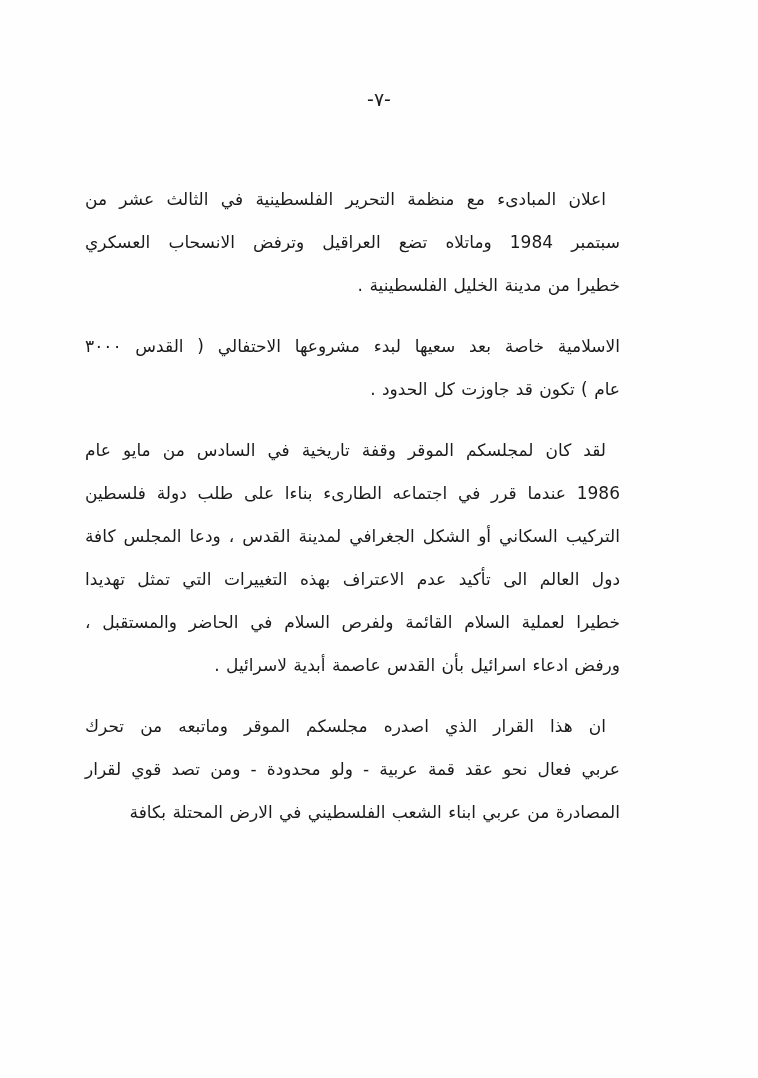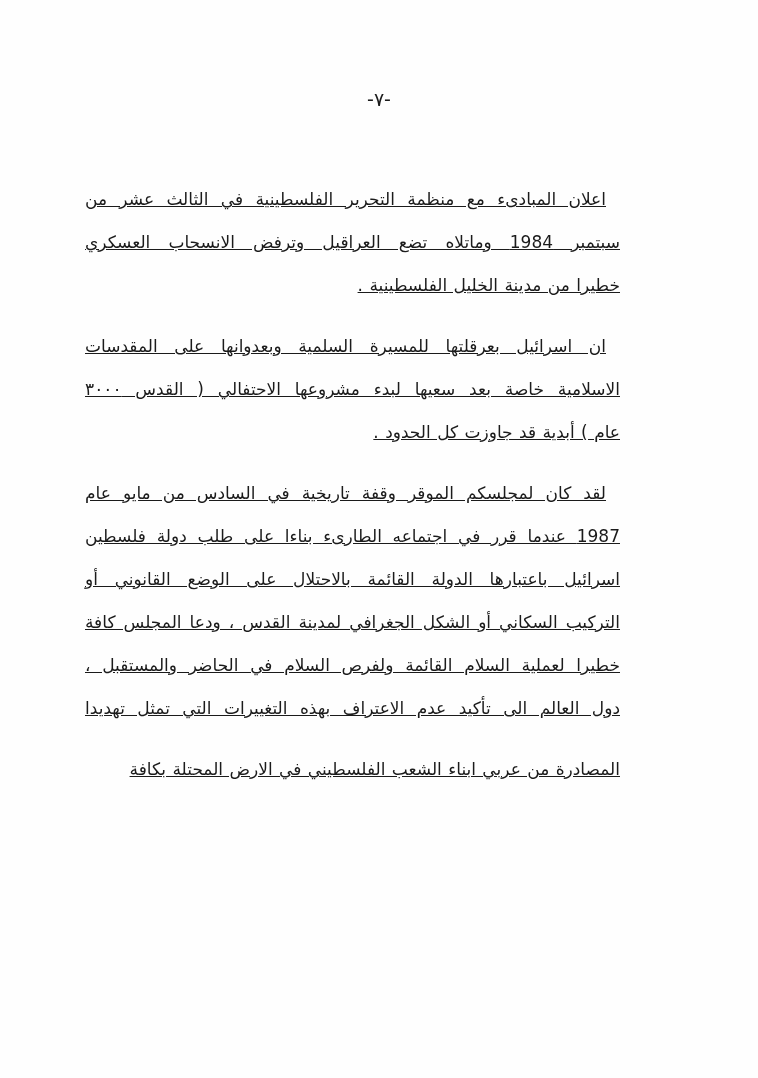--- a/index.html
+++ b/index.html
@@ -28,21 +28,20 @@
     color: #1b1b1b;
   }
   .content {
     position: absolute;
     top: 178px;
     right: 138px;
     width: 535px;
   }
   .paragraph {
     margin: 0 0 18px 0;
-    text-decoration: underline;
   }
   .paragraph:last-child {
     margin-bottom: 0;
   }
   .line {
     height: 43px;
     line-height: 43px;
     font-size: 17px;
     text-align: justify;
     text-align-last: justify;
@@ -65,32 +64,33 @@
 
   <div class="content">
 
     <div class="paragraph">
       <div class="line first">اعلان المبادىء مع منظمة التحرير الفلسطينية في الثالث عشر من</div>
       <div class="line">سبتمبر 1984 وماتلاه تضع العراقيل وترفض الانسحاب العسكري</div>
       <div class="line last">خطيرا من مدينة الخليل الفلسطينية .</div>
     </div>
 
     <div class="paragraph">
-      <div class="line first">ان اسرائيل بعرقلتها للمسيرة السلمية وبعدوانها على المقدسات</div>
       <div class="line">الاسلامية خاصة بعد سعيها لبدء مشروعها الاحتفالي ( القدس ٣٠٠٠</div>
-      <div class="line last">عام ) أبدية قد جاوزت كل الحدود .</div>
+      <div class="line last">عام ) تكون قد جاوزت كل الحدود .</div>
     </div>
 
     <div class="paragraph">
       <div class="line first">لقد كان لمجلسكم الموقر وقفة تاريخية في السادس من مايو عام</div>
-      <div class="line">1987 عندما قرر في اجتماعه الطارىء بناءا على طلب دولة فلسطين</div>
-      <div class="line">اسرائيل باعتبارها الدولة القائمة بالاحتلال على الوضع القانوني أو</div>
+      <div class="line">1986 عندما قرر في اجتماعه الطارىء بناءا على طلب دولة فلسطين</div>
       <div class="line">التركيب السكاني أو الشكل الجغرافي لمدينة القدس ، ودعا المجلس كافة</div>
+      <div class="line">دول العالم الى تأكيد عدم الاعتراف بهذه التغييرات التي تمثل تهديدا</div>
       <div class="line">خطيرا لعملية السلام القائمة ولفرص السلام في الحاضر والمستقبل ،</div>
-      <div class="line">دول العالم الى تأكيد عدم الاعتراف بهذه التغييرات التي تمثل تهديدا</div>
+      <div class="line last">ورفض ادعاء اسرائيل بأن القدس عاصمة أبدية لاسرائيل .</div>
     </div>
 
     <div class="paragraph">
+      <div class="line first">ان هذا القرار الذي اصدره مجلسكم الموقر وماتبعه من تحرك</div>
+      <div class="line">عربي فعال نحو عقد قمة عربية - ولو محدودة - ومن تصد قوي لقرار</div>
       <div class="line last">المصادرة من عربي ابناء الشعب الفلسطيني في الارض المحتلة بكافة</div>
     </div>
 
   </div>
 </div>
 
 </body></html>

